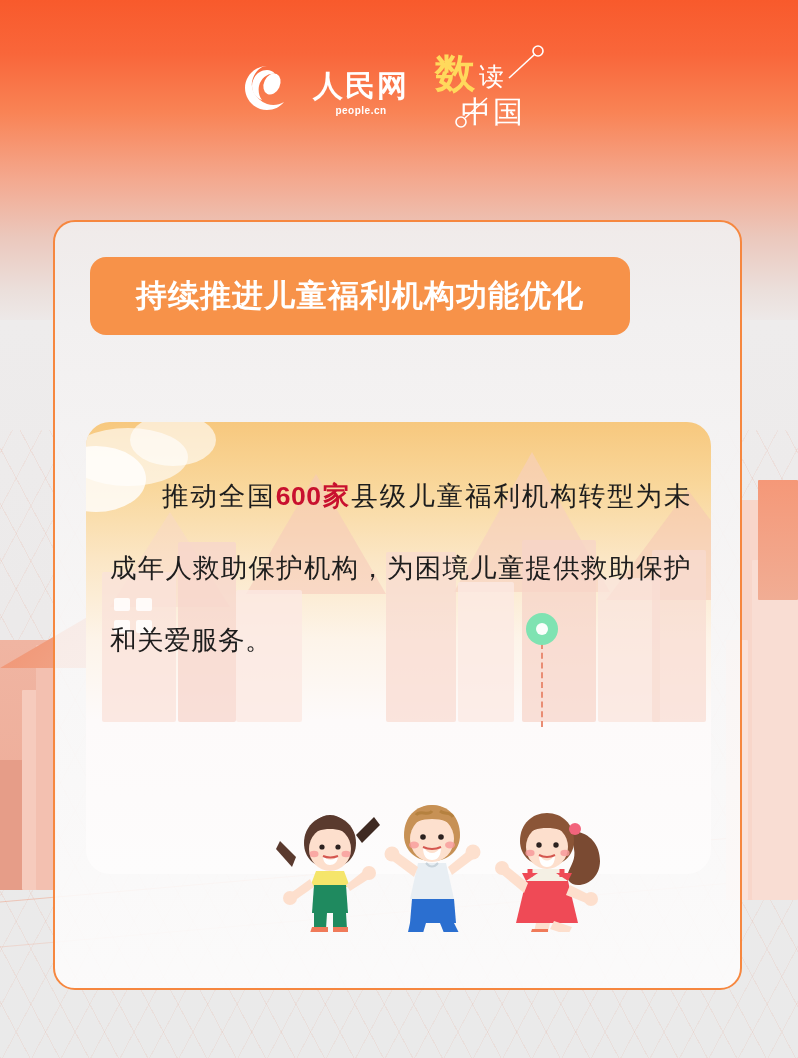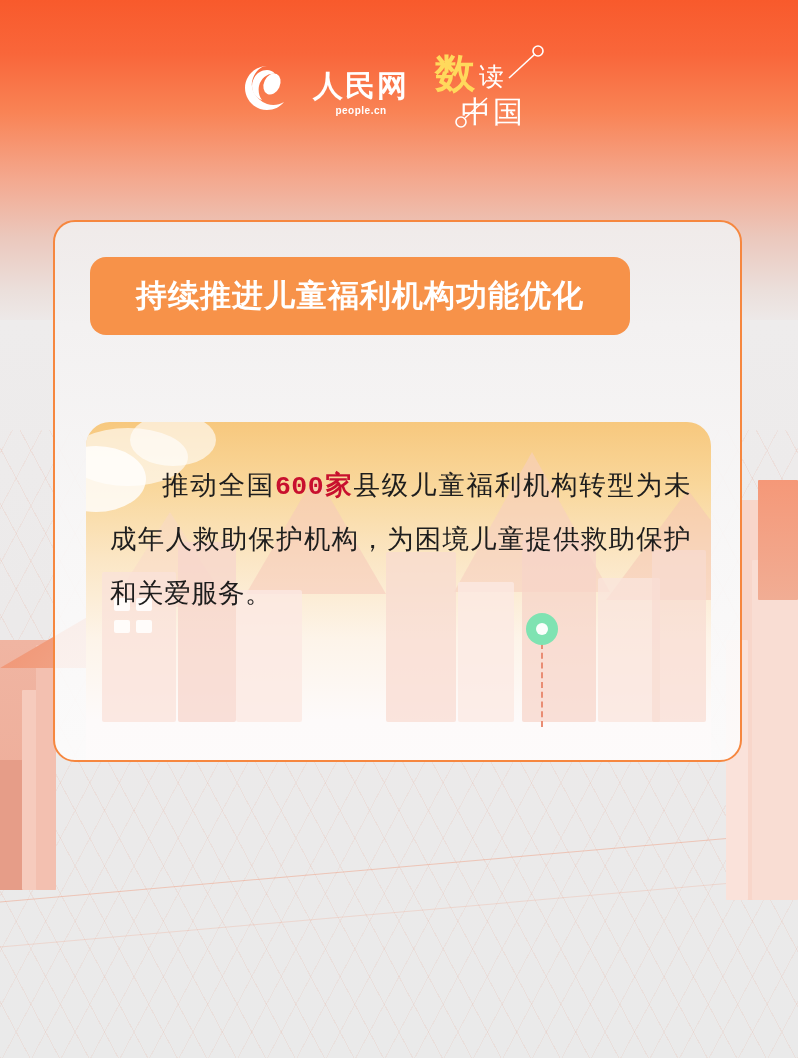--- a/index.html
+++ b/index.html
@@ -44,21 +44,21 @@
   .shudu{position:relative;width:120px;height:96px;margin-left:12px;}
   .shu{position:absolute;left:0;top:4px;font-size:40px;font-weight:700;color:#ffd95c;
        font-family:"DejaVu Serif","Liberation Serif",serif;}
   .du{position:absolute;left:44px;top:18px;font-size:25px;color:#fff;
       font-family:"DejaVu Serif","Liberation Serif",serif;}
   .zhongguo{position:absolute;left:26px;top:50px;font-size:30px;color:#fff;letter-spacing:2px;
             font-family:Liberation Serif, serif;}
 
   
   .card{
-    position:absolute;left:53px;top:220px;width:689px;height:542px;
+    position:absolute;left:53px;top:220px;width:689px;height:770px;
     border:2px solid #f6873f;border-radius:22px;
     background:linear-gradient(180deg,rgba(240,238,238,.92) 0%,rgba(244,242,242,.9) 22%,rgba(250,249,249,.86) 60%,rgba(253,252,252,.9) 100%);
     box-sizing:border-box;overflow:hidden;
   }
 
   .banner{
     position:absolute;left:35px;top:35px;width:540px;height:78px;
     background:#f79249;border-radius:16px;
     display:flex;align-items:center;justify-content:center;
   }
@@ -81,22 +81,22 @@
     position:absolute;left:471px;top:391px;width:32px;height:32px;border-radius:50%;
     background:#7fe3b2;display:flex;align-items:center;justify-content:center;z-index:6;
   }
   .marker i{width:12px;height:12px;border-radius:50%;background:#fbfefc;display:block;}
   .dash{
     position:absolute;left:486px;top:421px;width:0;height:84px;z-index:5;
     border-left:2px dashed #e98d74;
   }
 
   
-  .para{position:absolute;z-index:8;color:#1d1d1d;font-size:26.5px;line-height:54px;
-        letter-spacing:.5px;font-family:Liberation Mono, monospace;}
+  .para{position:absolute;z-index:8;color:#1d1d1d;font-size:26.5px;line-height:72px;
+        letter-spacing:.5px;font-family:Liberation Sans, sans-serif;}
   .p1{left:33px;top:238px;width:625px;text-indent:52px;text-align:justify;padding:0 22px;box-sizing:border-box;}
   .p2{left:33px;top:500px;width:625px;text-indent:52px;text-align:justify;padding:0 22px;box-sizing:border-box;}
   .hl{color:#c8102e;font-weight:700;}
 
   
   .kids{position:absolute;left:215px;top:575px;width:350px;height:135px;z-index:9;}
 </style>
 </head>
 <body>
 

